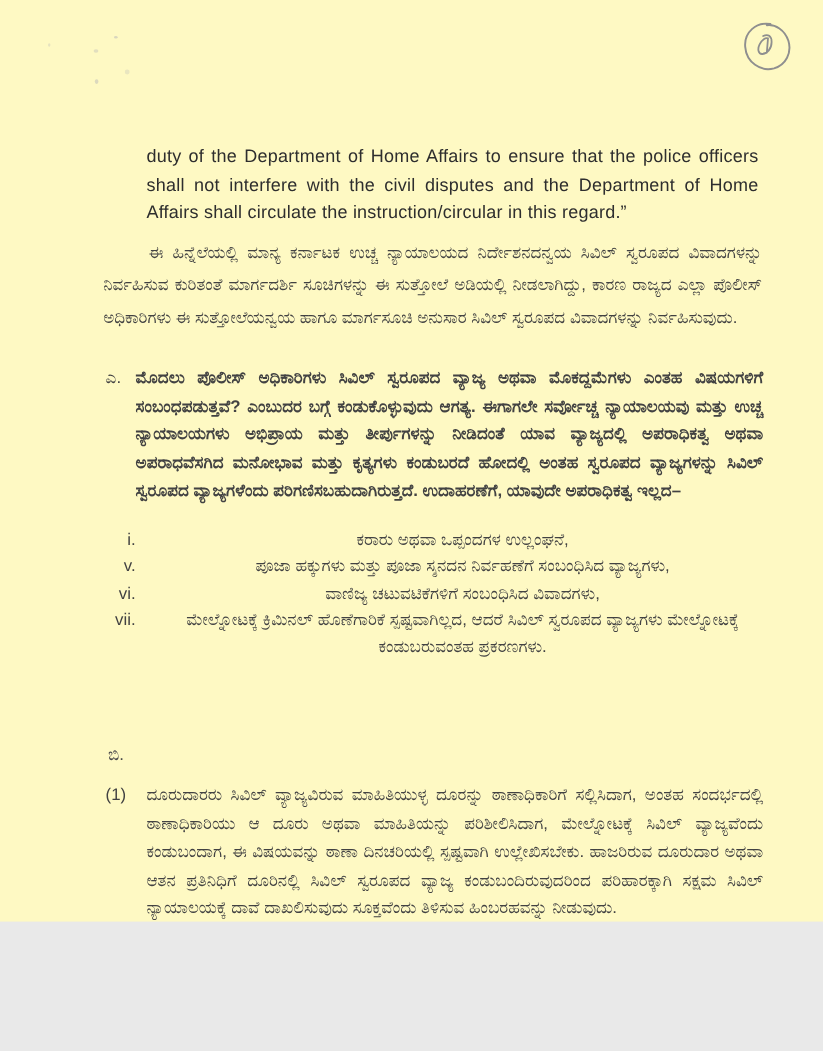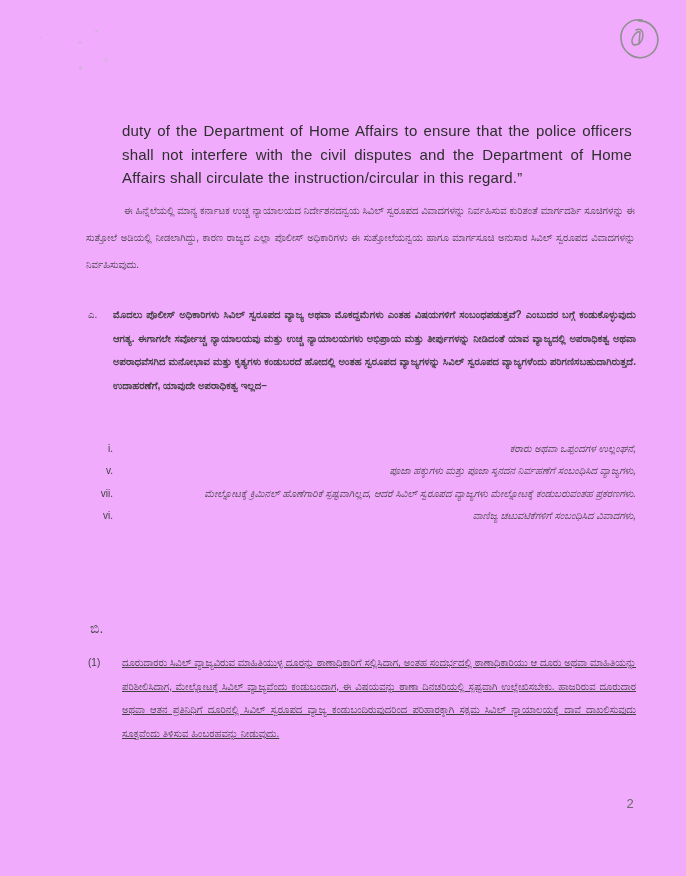--- a/index.html
+++ b/index.html
@@ -3,22 +3,22 @@
 <meta charset="utf-8">
 <style>
   html,body{margin:0;padding:0;}
   body{
     width:686px;height:876px;
     background:#e9e9e9;
     font-family:"Liberation Sans","DejaVu Sans",sans-serif;
   }
   .page{
     position:relative;
-    width:686px;height:876px;
-    background:#f0abfc;
+    width:686px;height:768px;
+    background:#fef9c3;
     overflow:hidden;
     color:#3d3d3d;
   }
   
   .smudge{position:absolute;background:#b9b9b9;border-radius:50%;opacity:.55;}
   .s1{left:95px;top:30px;width:3px;height:2px;}
   .s2{left:78px;top:41px;width:4px;height:3px;opacity:.4;}
   .s3{left:104px;top:58px;width:4px;height:4px;opacity:.3;}
   .s4{left:79px;top:66px;width:3px;height:4px;opacity:.5;}
   .s5{left:40px;top:36px;width:2px;height:3px;opacity:.35;}
@@ -27,51 +27,51 @@
   .circle-mark{position:absolute;left:612px;top:12px;width:54px;height:56px;}
 
   .english-quote{
     position:absolute;left:122px;top:119px;width:510px;
     font-size:15px;line-height:23.5px;
     color:#2e2e2e;letter-spacing:.2px;
     text-align:justify;
   }
   .kn{
     color:#424242;
-    font-size:10px;
+    font-size:14px;
     text-align:justify;
   }
   .intro{
     position:absolute;left:86px;top:197px;width:549px;
     line-height:27px;text-indent:38px;
   }
   .section-a{
     position:absolute;left:88px;top:303px;width:548px;
     display:flex;align-items:flex-start;
   }
   .section-a .sec-label{flex:0 0 25px;line-height:23.5px;}
   .section-a .sec-text{flex:1;line-height:23.5px;font-weight:bold;}
 
   .roman-list{
     position:absolute;left:86px;top:438px;width:550px;
   }
   .list-item{display:flex;line-height:22.3px;}
   .list-item .num{flex:0 0 27px;text-align:right;padding-right:0;}
-  .list-item .li-text{flex:1;margin-left:22px;text-align:right;font-style:italic;}
+  .list-item .li-text{flex:1;margin-left:22px;text-align:center;}
 
   .section-b-label{
     position:absolute;left:90px;top:620px;
     font-size:14px;color:#4a4a4a;
   }
   .para-1{
     position:absolute;left:88px;top:651px;width:548px;
     display:flex;align-items:flex-start;
   }
   .para-1 .num{flex:0 0 25px;line-height:23.5px;white-space:nowrap;text-align:left;}
-  .para-1 .p-text{flex:1;margin-left:9px;line-height:23.5px;text-decoration:underline;}
+  .para-1 .p-text{flex:1;margin-left:9px;line-height:23.5px;}
 
   .page-number{
     position:absolute;left:620px;top:796px;width:20px;
     font-size:13px;color:#6a6a6a;text-align:center;
   }
 </style>
 </head>
 <body>
 
 <div class="page">
@@ -101,26 +101,26 @@
   <div class="roman-list">
     <div class="list-item">
       <div class="num kn">i.</div>
       <div class="li-text kn">ಕರಾರು ಅಥವಾ ಒಪ್ಪಂದಗಳ ಉಲ್ಲಂಘನೆ,</div>
     </div>
     <div class="list-item">
       <div class="num kn">v.</div>
       <div class="li-text kn">ಪೂಜಾ ಹಕ್ಕುಗಳು ಮತ್ತು ಪೂಜಾ ಸ್ಶನದನ ನಿರ್ವಹಣೆಗೆ ಸಂಬಂಧಿಸಿದ ವ್ಯಾಜ್ಯಗಳು,</div>
     </div>
     <div class="list-item">
+      <div class="num kn">vi.</div>
+      <div class="li-text kn">ವಾಣಿಜ್ಯ ಚಟುವಟಿಕೆಗಳಿಗೆ ಸಂಬಂಧಿಸಿದ ವಿವಾದಗಳು,</div>
+    </div>
+    <div class="list-item">
       <div class="num kn">vii.</div>
       <div class="li-text kn">ಮೇಲ್ನೋಟಕ್ಕೆ ಕ್ರಿಮಿನಲ್ ಹೊಣೆಗಾರಿಕೆ ಸ್ಪಷ್ಟವಾಗಿಲ್ಲದ, ಆದರೆ ಸಿವಿಲ್ ಸ್ವರೂಪದ ವ್ಯಾಜ್ಯಗಳು ಮೇಲ್ನೋಟಕ್ಕೆ ಕಂಡುಬರುವಂತಹ ಪ್ರಕರಣಗಳು.</div>
-    </div>
-    <div class="list-item">
-      <div class="num kn">vi.</div>
-      <div class="li-text kn">ವಾಣಿಜ್ಯ ಚಟುವಟಿಕೆಗಳಿಗೆ ಸಂಬಂಧಿಸಿದ ವಿವಾದಗಳು,</div>
     </div>
   </div>
 
   <div class="section-b-label kn">ಬಿ.</div>
 
   <div class="para-1">
     <div class="num kn">(1)</div>
     <div class="p-text kn">ದೂರುದಾರರು ಸಿವಿಲ್ ವ್ಯಾಜ್ಯವಿರುವ ಮಾಹಿತಿಯುಳ್ಳ ದೂರನ್ನು ಠಾಣಾಧಿಕಾರಿಗೆ ಸಲ್ಲಿಸಿದಾಗ, ಅಂತಹ ಸಂದರ್ಭದಲ್ಲಿ ಠಾಣಾಧಿಕಾರಿಯು ಆ ದೂರು ಅಥವಾ ಮಾಹಿತಿಯನ್ನು ಪರಿಶೀಲಿಸಿದಾಗ, ಮೇಲ್ನೋಟಕ್ಕೆ ಸಿವಿಲ್ ವ್ಯಾಜ್ಯವೆಂದು ಕಂಡುಬಂದಾಗ, ಈ ವಿಷಯವನ್ನು ಠಾಣಾ ದಿನಚರಿಯಲ್ಲಿ ಸ್ಪಷ್ಟವಾಗಿ ಉಲ್ಲೇಖಿಸಬೇಕು.  ಹಾಜರಿರುವ ದೂರುದಾರ ಅಥವಾ ಆತನ ಪ್ರತಿನಿಧಿಗೆ ದೂರಿನಲ್ಲಿ ಸಿವಿಲ್ ಸ್ವರೂಪದ ವ್ಯಾಜ್ಯ ಕಂಡುಬಂದಿರುವುದರಿಂದ ಪರಿಹಾರಕ್ಕಾಗಿ ಸಕ್ಷಮ ಸಿವಿಲ್ ನ್ಯಾಯಾಲಯಕ್ಕೆ ದಾವೆ ದಾಖಲಿಸುವುದು ಸೂಕ್ತವೆಂದು ತಿಳಿಸುವ ಹಿಂಬರಹವನ್ನು ನೀಡುವುದು.</div>
   </div>
 

